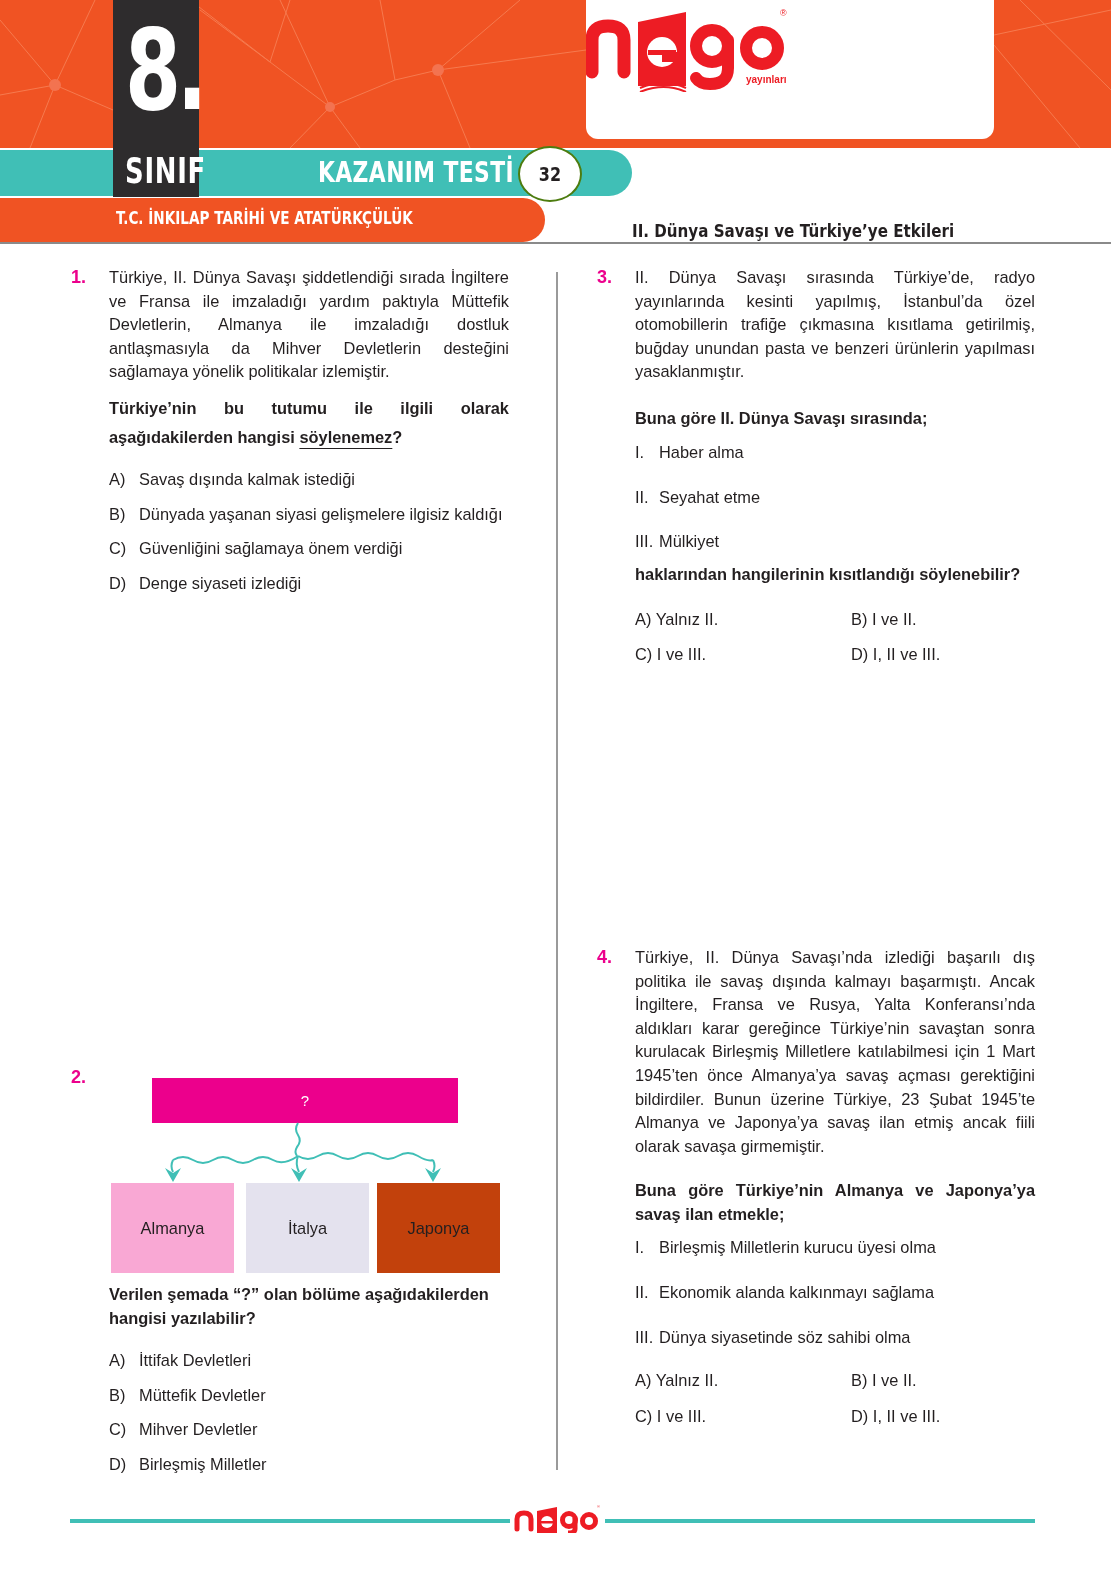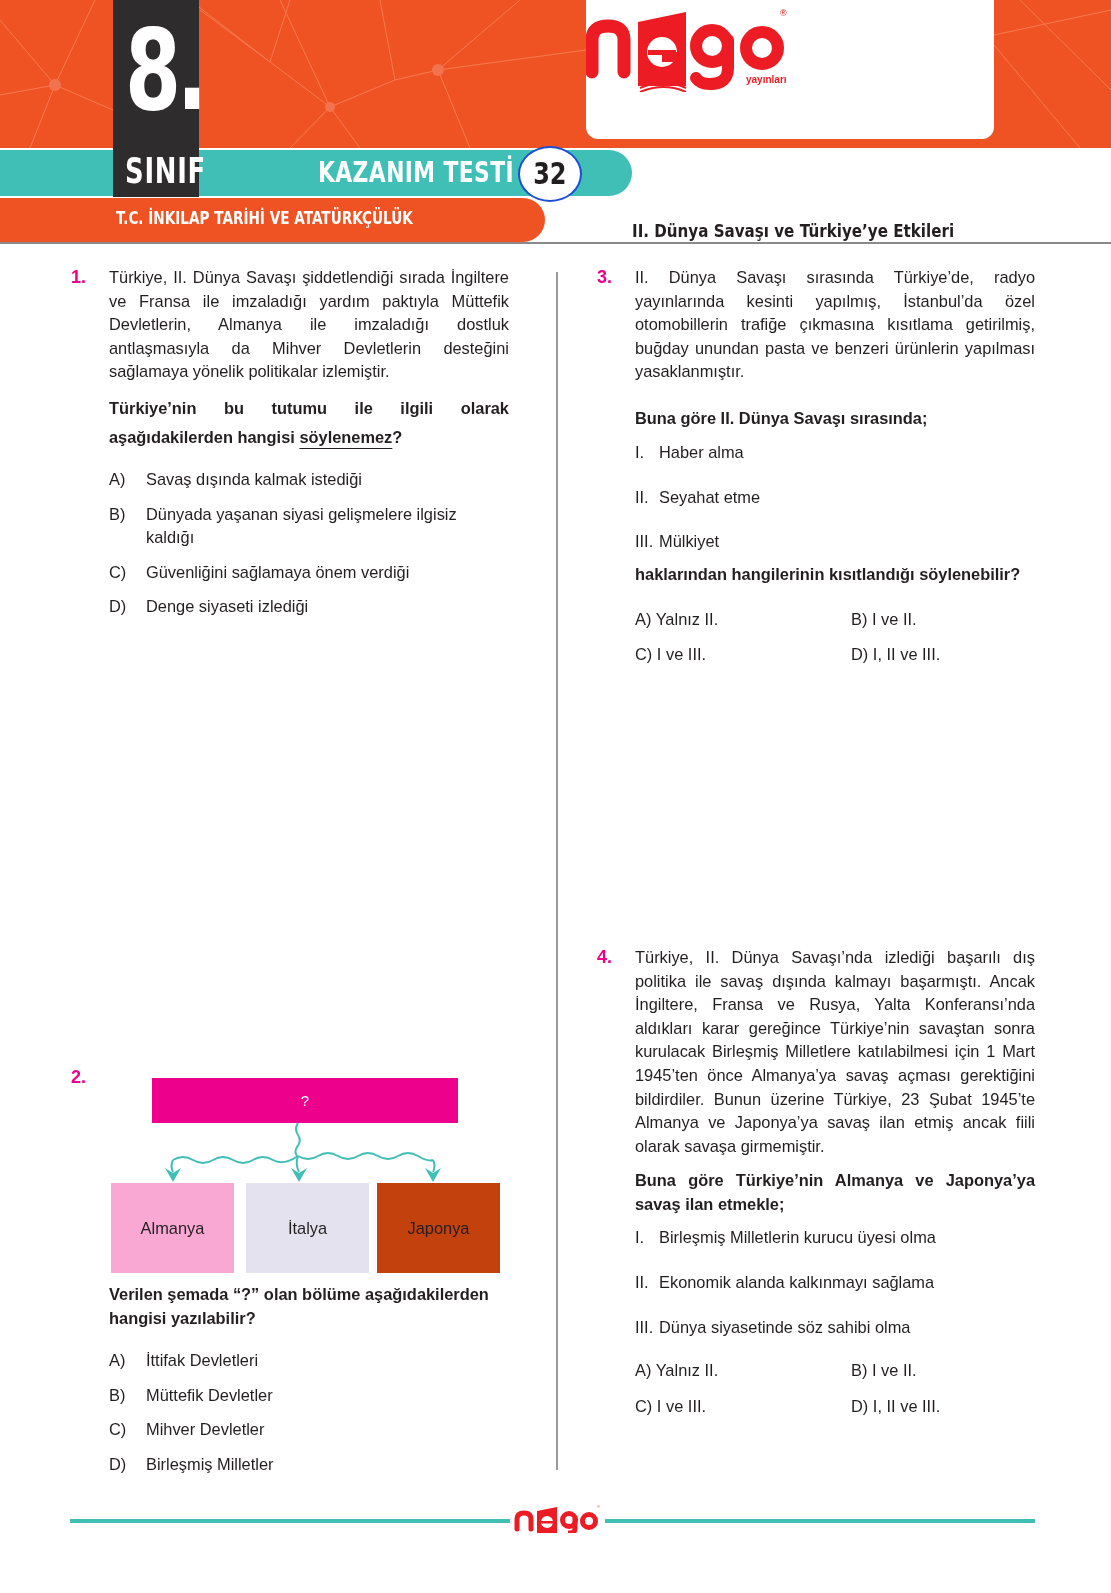--- a/index.html
+++ b/index.html
@@ -10,38 +10,38 @@
   .hdr-orange { position: absolute; left: 0; top: 0; width: 1111px; height: 148px; background: #f05323; overflow: hidden; }
   .hdr-orange svg { position: absolute; left: 0; top: 0; }
   .logo-card { position: absolute; left: 586px; top: 0; width: 408px; height: 139px; background: #ffffff; border-radius: 0 0 12px 12px; }
   .logo-main { position: absolute; left: 105px; top: 30px; width: 210px; height: 92px; }
   .teal-band { position: absolute; left: 0; top: 150px; width: 632px; height: 46px; background: #40bfb6; border-radius: 0 24px 24px 0; }
   .orange-band { position: absolute; left: 0; top: 198px; width: 545px; height: 44px; background: #f05323; border-radius: 0 22px 22px 0; }
   .grade-box { position: absolute; left: 113px; top: 0; width: 86px; height: 197px; background: #2e2c2d; }
   .grade-num { position: absolute; left: 0; top: 6px; width: 86px; text-align: center; color: #fff; font-family: "DejaVu Sans", sans-serif; font-weight: bold; font-size: 112px; line-height: 128px; letter-spacing: -6px; transform: scaleX(0.72); }
   .grade-word { position: absolute; left: 0; top: 148px; width: 86px; text-align: center; color: #fff; font-family: "DejaVu Sans", sans-serif; font-weight: bold; font-size: 36px; line-height: 46px; transform: scaleX(0.72); letter-spacing: 1px; }
   .test-label { position: absolute; left: 318px; top: 152px; color: #fff; font-family: "DejaVu Sans", sans-serif; font-weight: bold; font-size: 28px; line-height: 42px; transform: scaleX(0.78); transform-origin: left center; letter-spacing: 0.5px; }
-  .test-num { position: absolute; left: 518px; top: 146px; width: 64px; height: 56px; border-radius: 50%; background: #ffffff; border: 2px solid #1d4ed8; text-align: center; font-family: "DejaVu Sans", sans-serif; font-weight: bold; font-size: 30px; line-height: 52px; color: #231f20; }
+  .test-num { position: absolute; left: 518px; top: 146px; width: 64px; height: 56px; border-radius: 50%; background: #ffffff; border: 2px solid #4d7c0f; text-align: center; font-family: "DejaVu Sans", sans-serif; font-weight: bold; font-size: 20px; line-height: 52px; color: #231f20; }
   .test-num span { display: inline-block; transform: scaleX(0.8); }
   .subject { position: absolute; left: 116px; top: 205px; color: #fff; font-family: "DejaVu Sans", sans-serif; font-weight: bold; font-size: 17px; line-height: 26px; transform: scaleX(0.8); transform-origin: left center; }
   .topic { position: absolute; left: 632px; top: 218px; color: #231f20; font-family: "DejaVu Sans", sans-serif; font-weight: bold; font-size: 18px; line-height: 26px; transform: scaleX(0.84); transform-origin: left center; }
   .hdr-rule { position: absolute; left: 0; top: 242px; width: 1111px; height: 2px; background: #8a8a8a; }
 
   
   .col-divider { position: absolute; left: 556px; top: 272px; width: 2px; height: 1198px; background: #9a9a9a; }
   .q { position: absolute; font-size: 16.4px; line-height: 23.6px; color: #231f20; }
   .q-num { position: absolute; left: 0; top: 0; color: #ec008c; font-weight: bold; font-size: 18px; line-height: 23px; }
   .q-body { position: absolute; left: 38px; top: 0; width: 400px; }
   .para { text-align: justify; }
   .stem { font-weight: bold; text-align: justify; margin-top: 12px; line-height: 29px; }
   .stem u { text-decoration: underline; text-underline-offset: 5px; }
   .opts { margin-top: 14px; }
   .opt { display: flex; margin-bottom: 11px; line-height: 23.6px; }
   .opt-letter { width: 30px; flex: none; }
-  .opt-text { flex: 1; margin-left: 7px; }
+  .opt-text { flex: 1; }
   .roman { display: flex; margin-top: 21px; line-height: 23.6px; }
   .roman-n { width: 24px; flex: none; }
   .grid-opts { display: grid; grid-template-columns: 216px 180px; row-gap: 12px; margin-top: 22px; line-height: 23.6px; }
 
   
   .diagram { position: absolute; left: 108px; top: 1078px; width: 400px; height: 195px; }
   .dia-top { position: absolute; left: 44px; top: 0; width: 306px; height: 45px; background: #ec008c; color: #fff; text-align: center; font-size: 15px; line-height: 45px; }
   .dia-box { position: absolute; top: 105px; width: 123px; height: 90px; text-align: center; font-size: 16.4px; line-height: 90px; color: #231f20; }
   .dia-box.b1 { left: 3px; background: #f9a8d4; }
   .dia-box.b2 { left: 138px; background: #e4e2ee; }
@@ -225,21 +225,21 @@
       <div><span>C)</span> <span>I ve III.</span></div>
       <div><span>D)</span> <span>I, II ve III.</span></div>
     </div>
   </div>
 </div>
 
 <div class="q" style="left:597px; top:946px;">
   <div class="q-num">4.</div>
   <div class="q-body" style="left:38px;">
     <div class="para">Türkiye, II. Dünya Savaşı’nda izlediği başarılı dış politika ile savaş dışında kalmayı başarmıştı. Ancak İngiltere, Fransa ve Rusya, Yalta Konferansı’nda aldıkları karar gereğince Türkiye’nin savaştan sonra kurulacak Birleşmiş Milletlere katılabilmesi için 1 Mart 1945’ten önce Almanya’ya savaş açması gerektiğini bildirdiler. Bunun üzerine Türkiye, 23 Şubat 1945’te Almanya ve Japonya’ya savaş ilan etmiş ancak fiili olarak savaşa girmemiştir.</div>
-    <div class="stem" style="margin-top:10px; line-height:24px;">Buna göre Türkiye’nin Almanya ve Japonya’ya savaş ilan etmekle;</div>
+    <div class="stem" style="margin-top:20px; line-height:24px;">Buna göre Türkiye’nin Almanya ve Japonya’ya savaş ilan etmekle;</div>
     <div class="roman" style="margin-top:10px;">
         <span class="roman-n">I.</span>
         <span>Birleşmiş Milletlerin kurucu üyesi olma</span>
       </div>
     <div class="roman">
         <span class="roman-n">II.</span>
         <span>Ekonomik alanda kalkınmayı sağlama</span>
       </div>
     <div class="roman">
         <span class="roman-n">III.</span>

